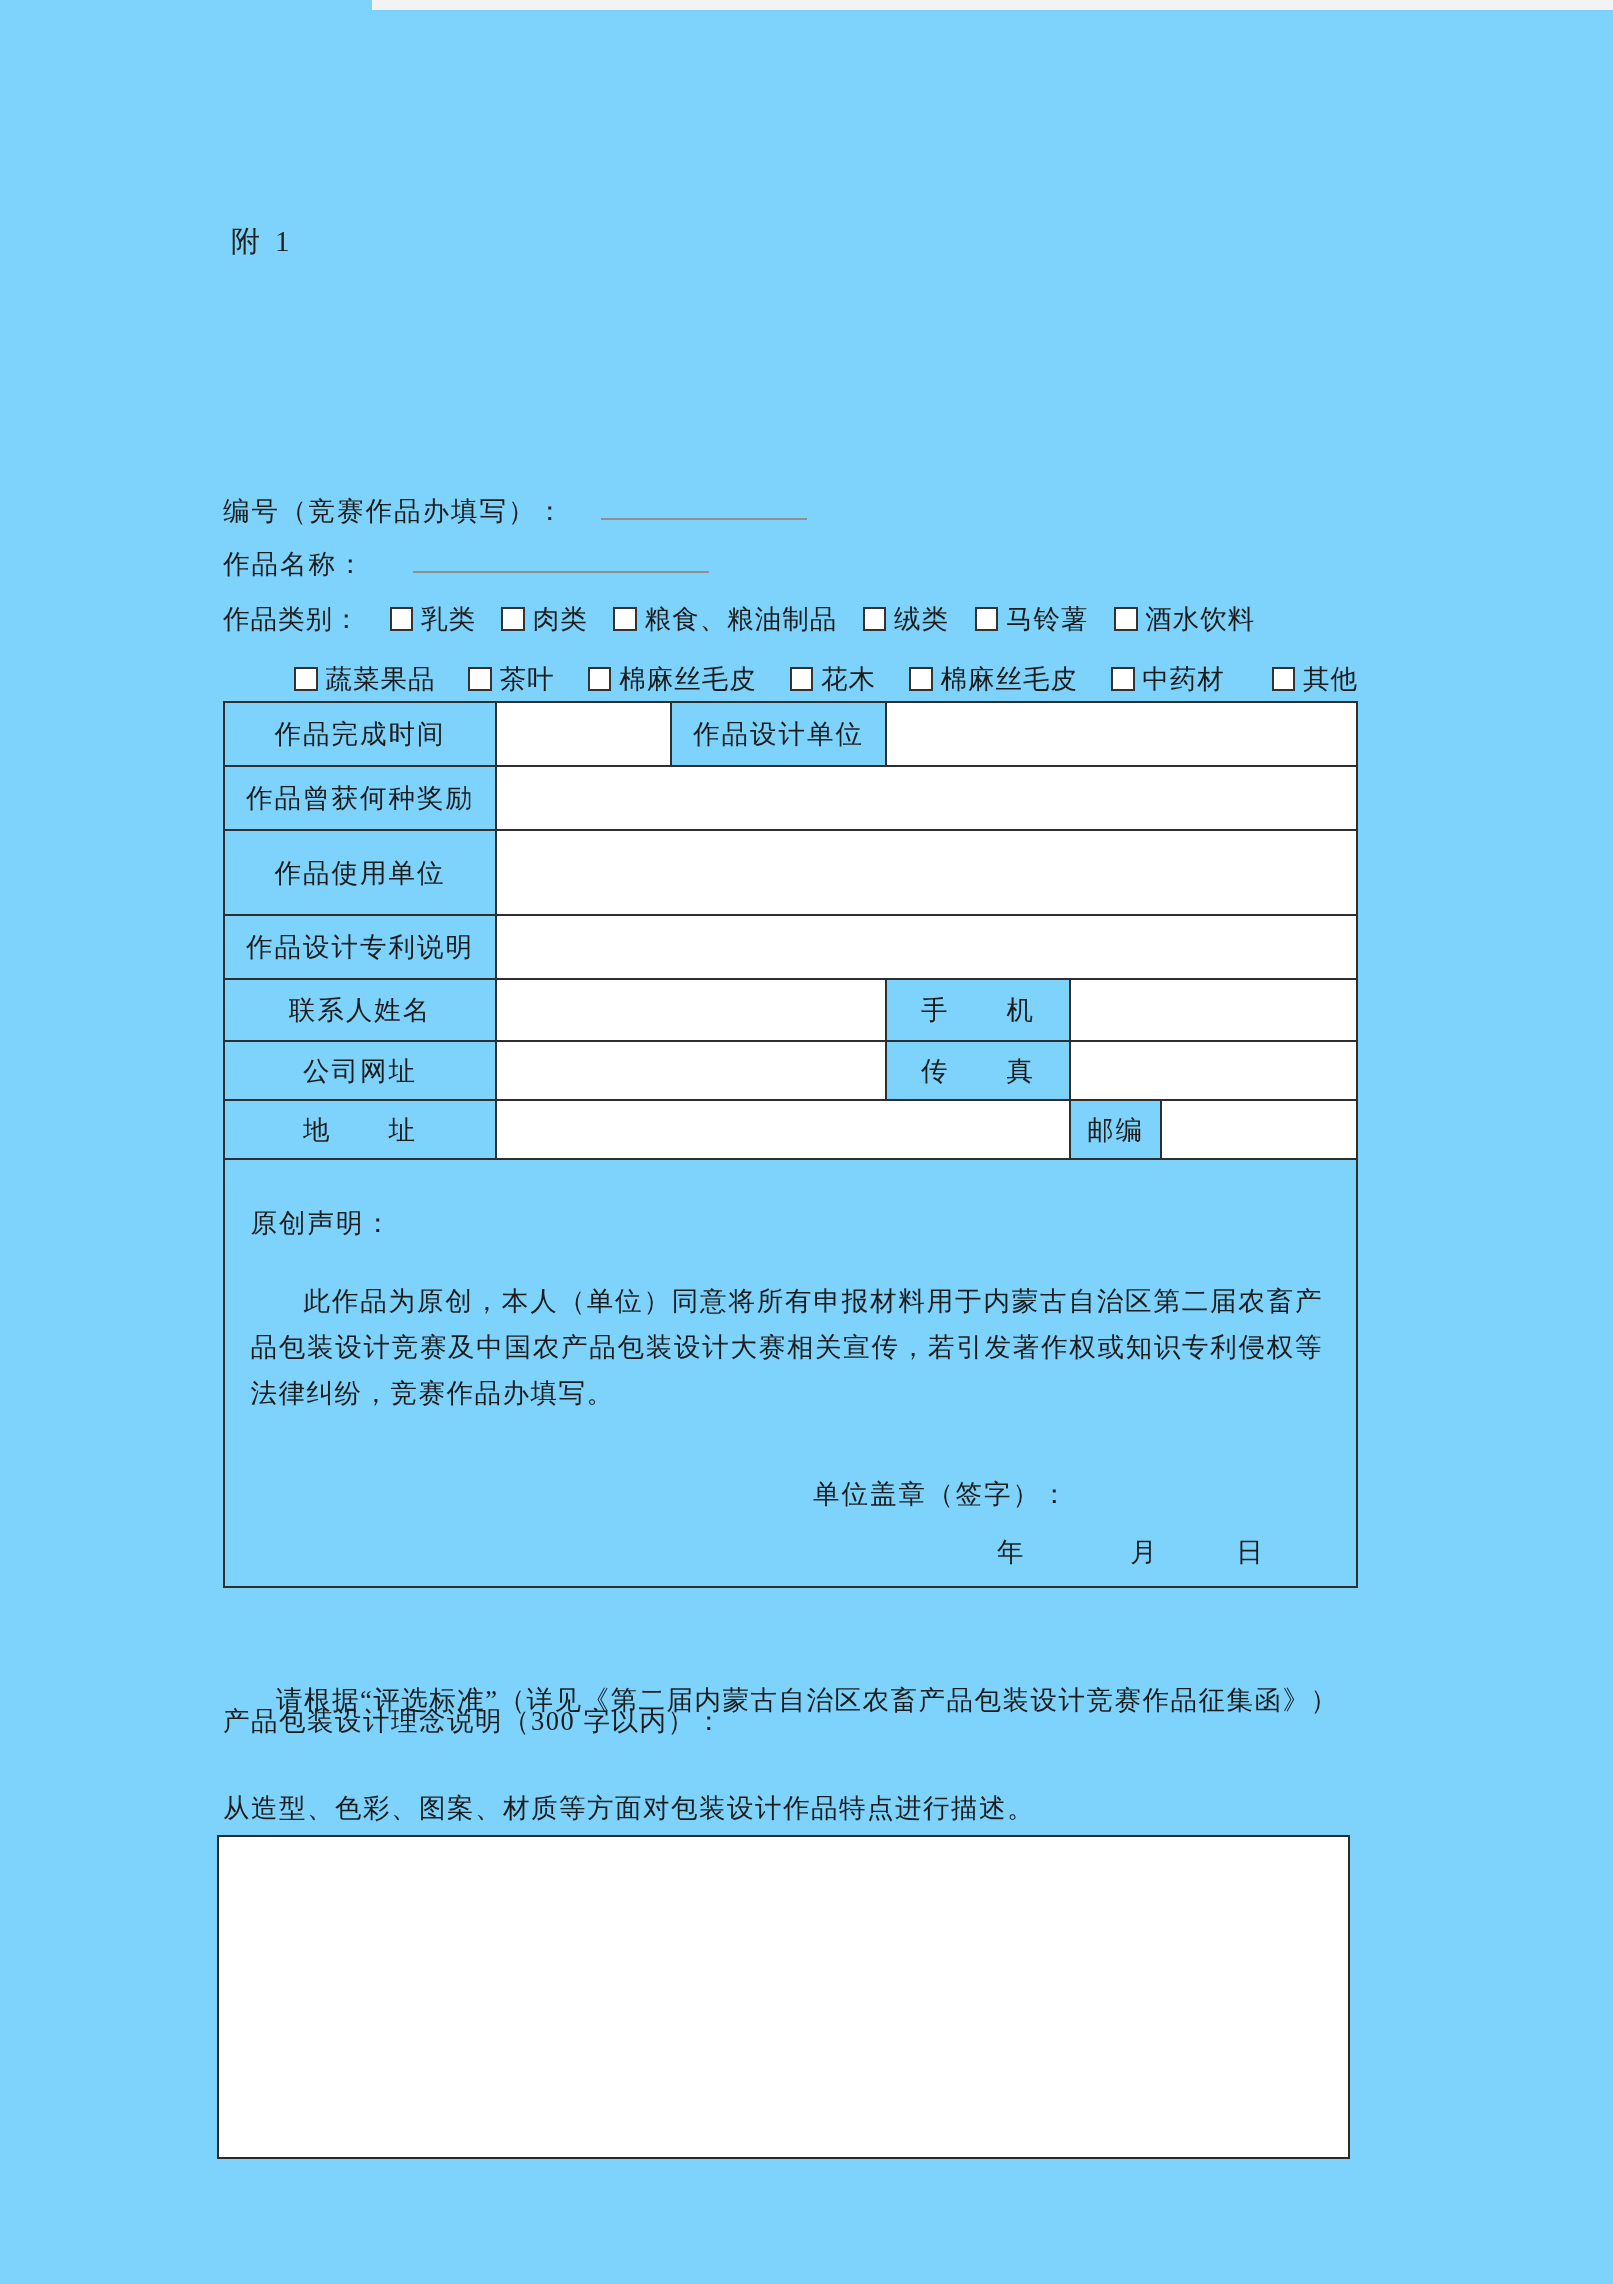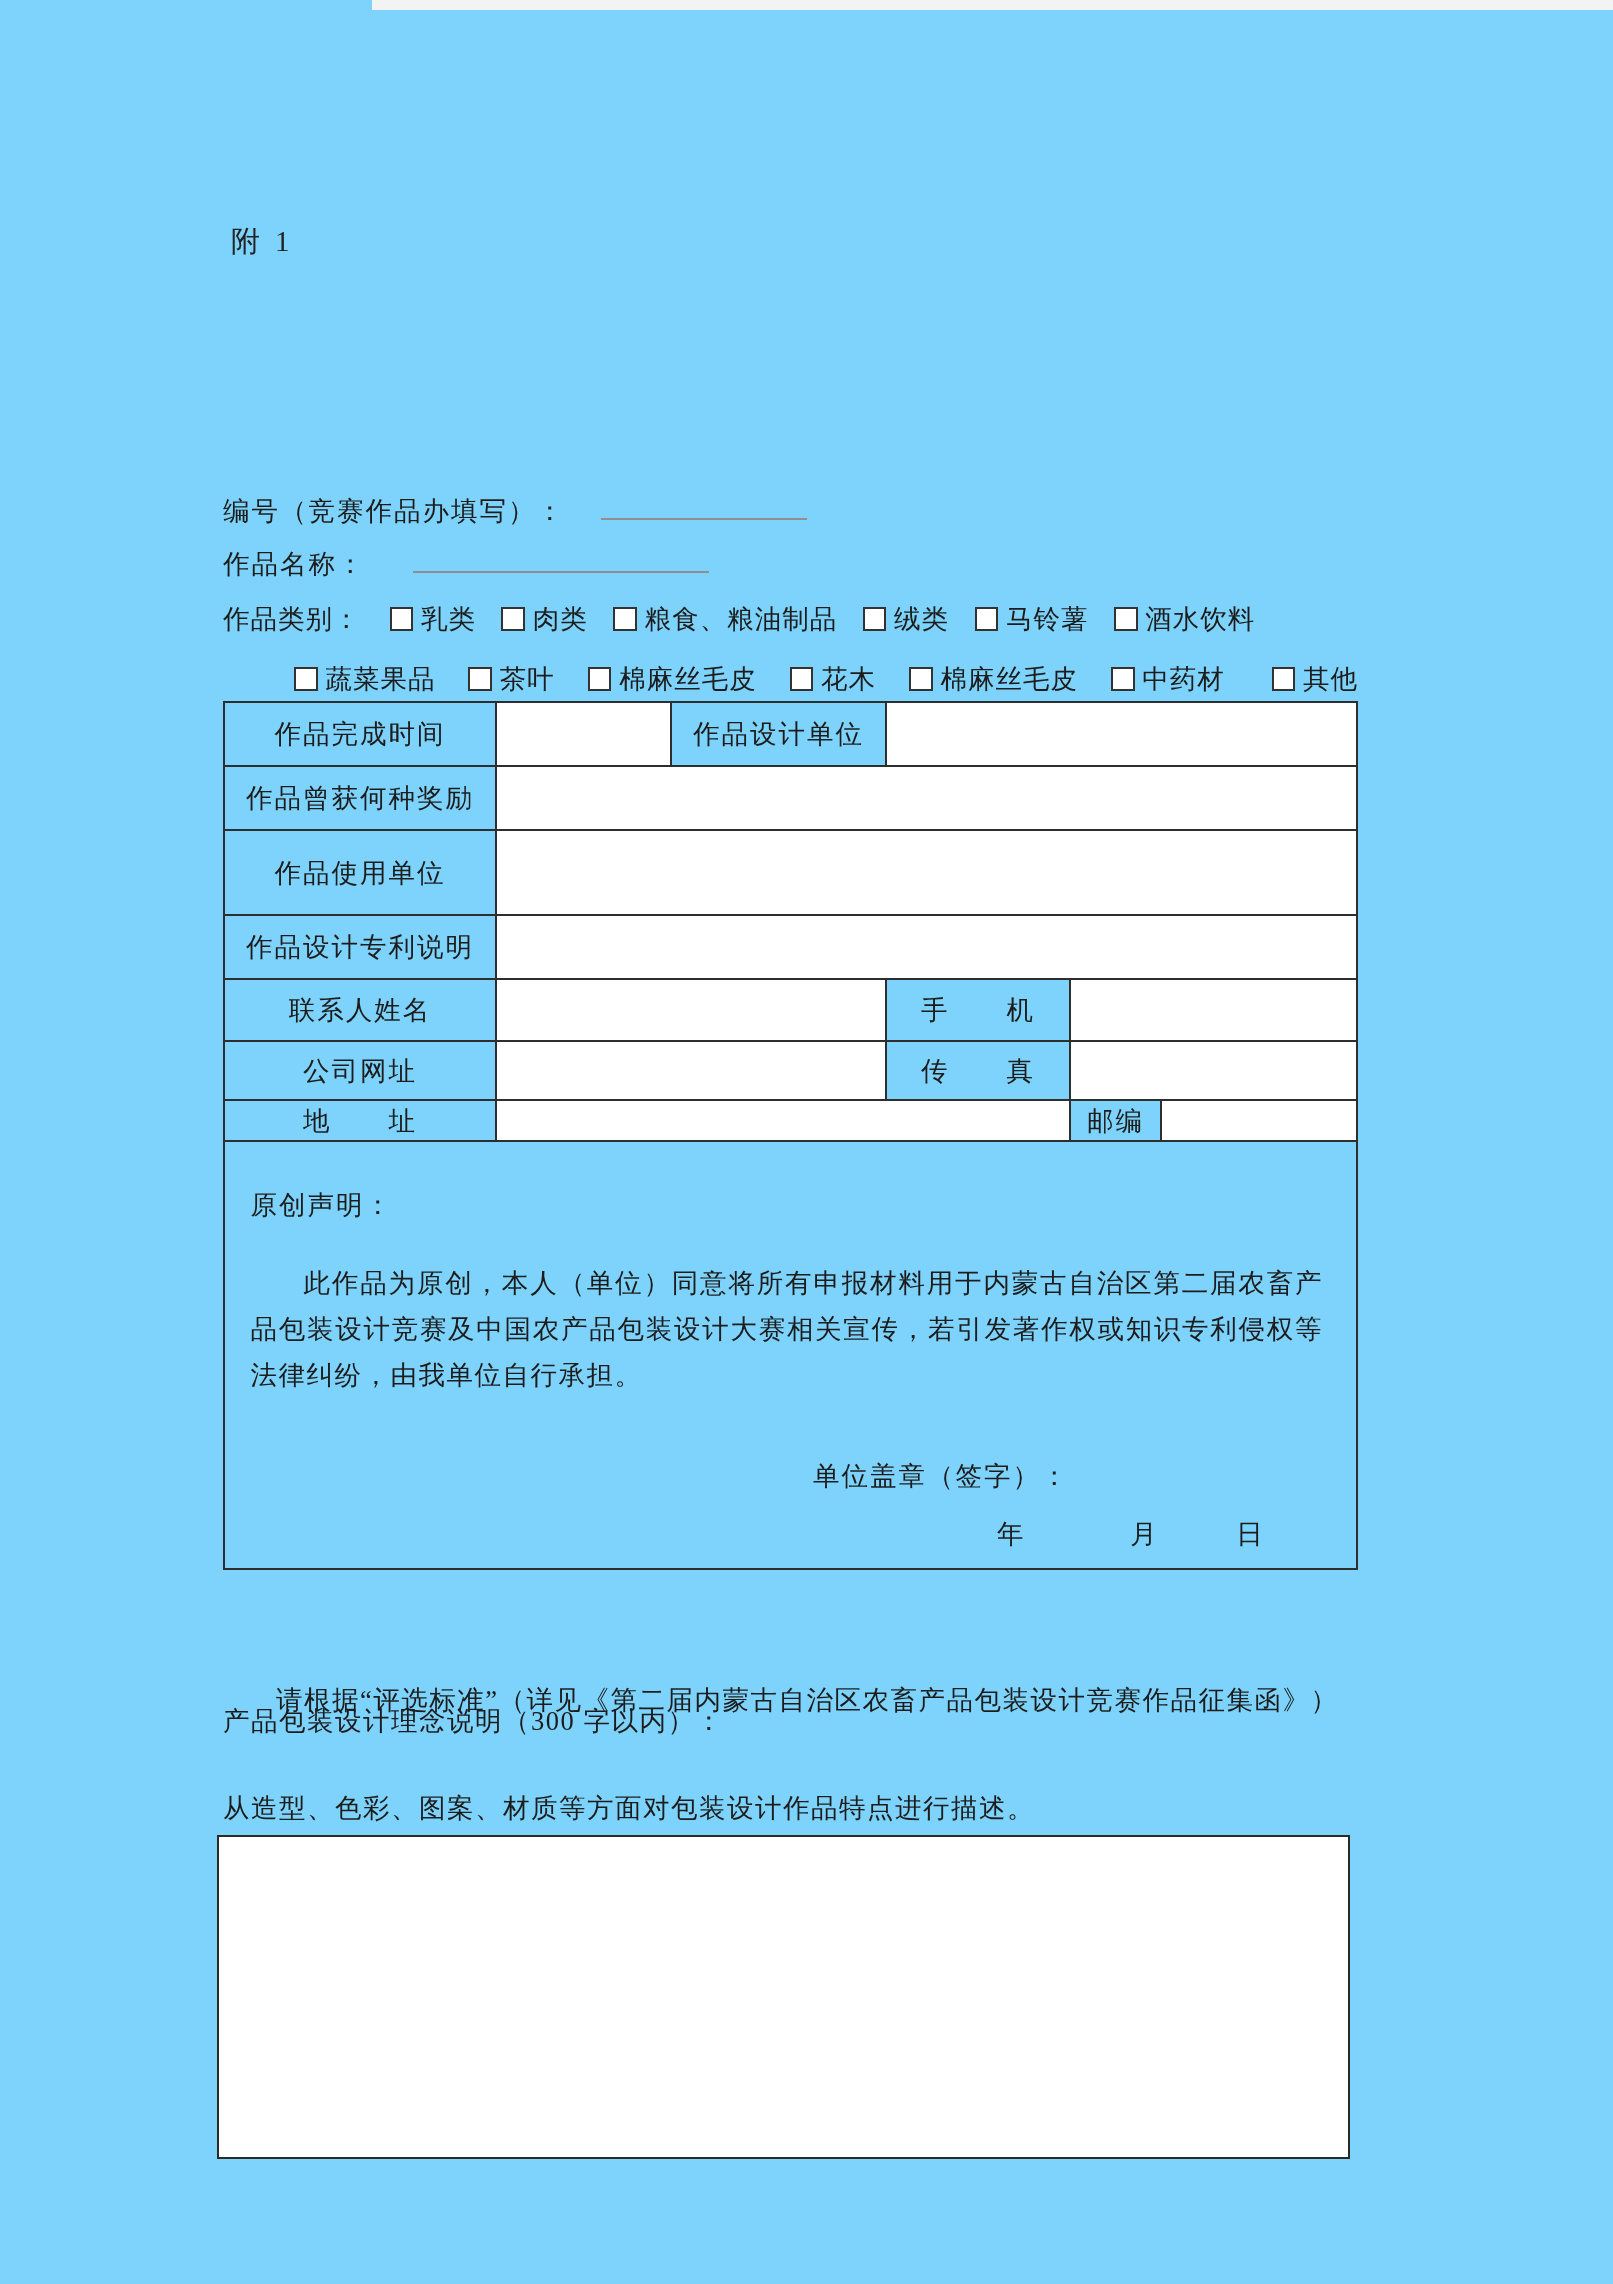--- a/index.html
+++ b/index.html
@@ -185,31 +185,31 @@
       <td class="val" colspan="2"></td>
       <td class="lbl">手　　机</td>
       <td class="val" colspan="2"></td>
     </tr>
     <tr style="height:59px;">
       <td class="lbl">公司网址</td>
       <td class="val" colspan="2"></td>
       <td class="lbl">传　　真</td>
       <td class="val" colspan="2"></td>
     </tr>
-    <tr style="height:41px;">
+    <tr style="height:59px;">
       <td class="lbl">地　　址</td>
       <td class="val" colspan="3"></td>
       <td class="lbl">邮编</td>
       <td class="val"></td>
     </tr>
     <tr style="height:426px;">
       <td colspan="6" style="vertical-align:top;">
         <div class="decl">
           <div class="decl-title">原创声明：</div>
-          <div class="decl-body">此作品为原创，本人（单位）同意将所有申报材料用于内蒙古自治区第二届农畜产品包装设计竞赛及中国农产品包装设计大赛相关宣传，若引发著作权或知识专利侵权等法律纠纷，由我单位自行承担。</div>
+          <div class="decl-body">此作品为原创，本人（单位）同意将所有申报材料用于内蒙古自治区第二届农畜产品包装设计竞赛及中国农产品包装设计大赛相关宣传，若引发著作权或知识专利侵权等法律纠纷，竞赛作品办填写。</div>
           <div class="decl-seal">单位盖章（签字）：</div>
           <div class="decl-date">
             <span class="d1">年</span>
             <span class="d2">月</span>
             <span>日</span>
           </div>
         </div>
       </td>
     </tr>
   </tbody>

